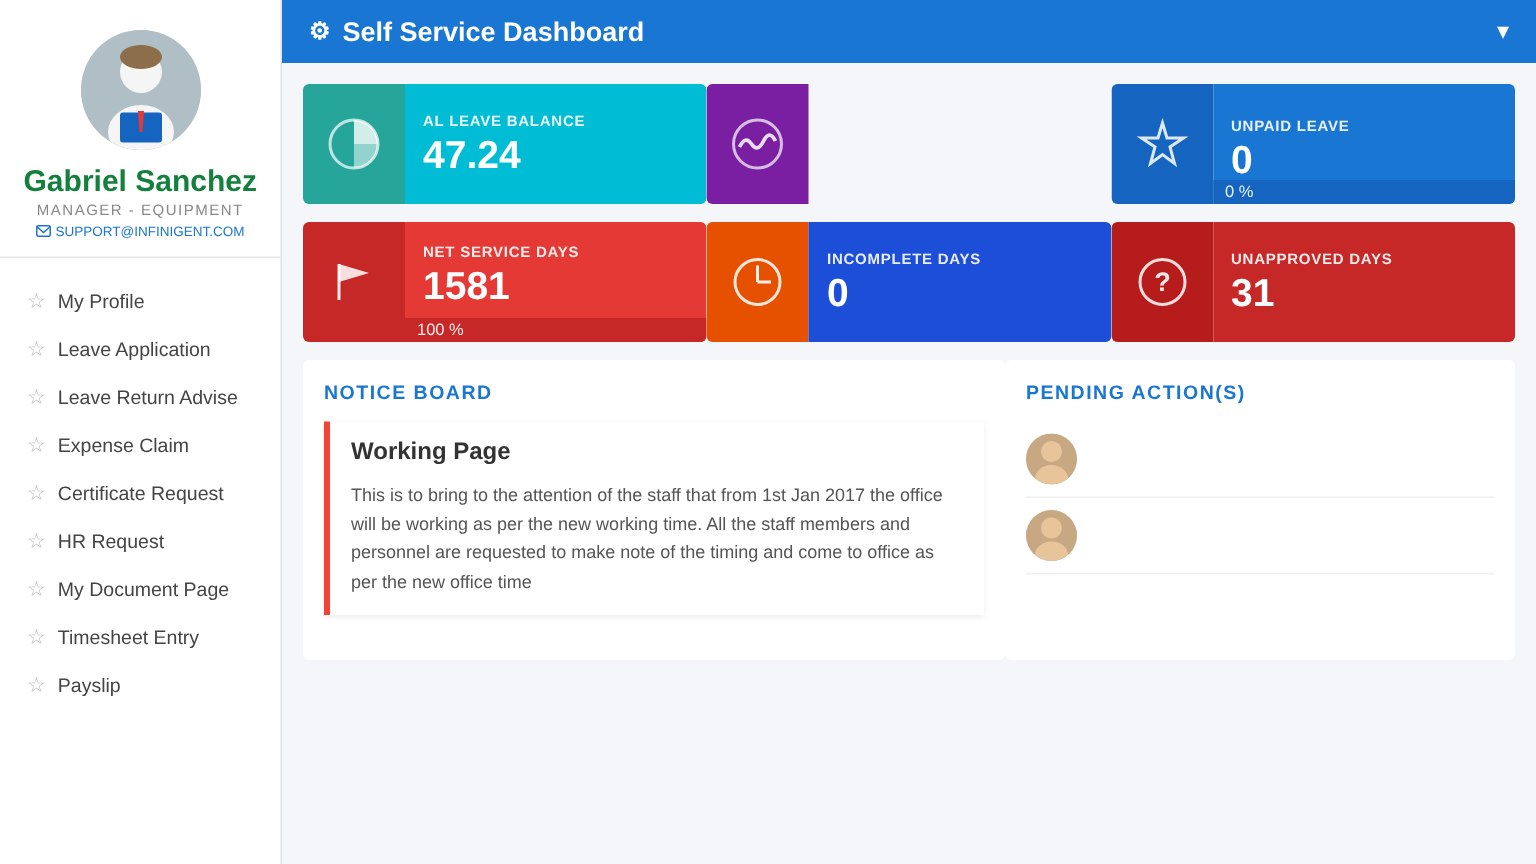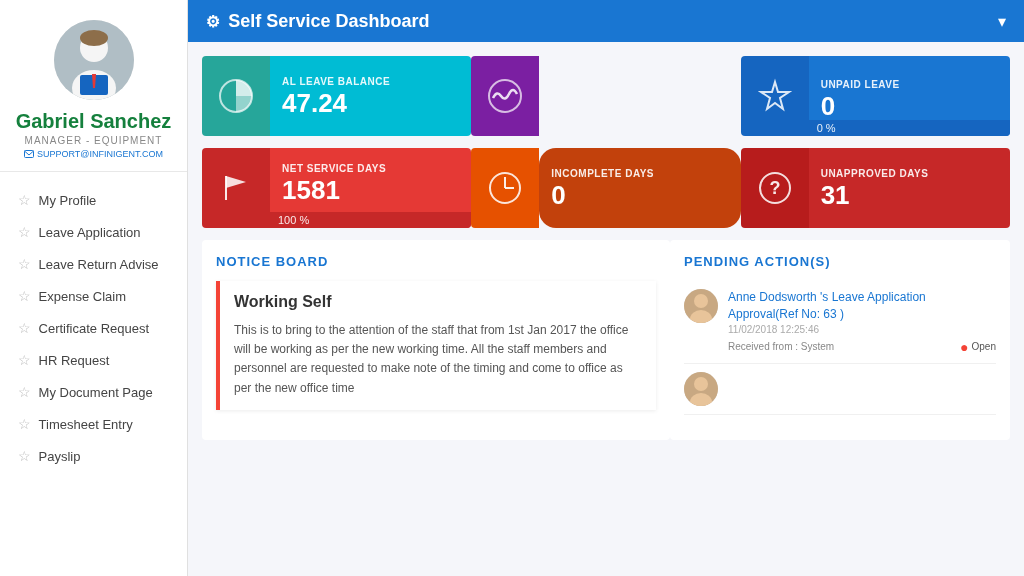--- a/index.html
+++ b/index.html
@@ -165,21 +165,21 @@
       font-size: 11px;
       color: rgba(255,255,255,0.9);
       padding: 2px 8px;
     }
 
     
     .card-red .stat-icon-area { background: #c62828; }
     .card-red .stat-info { background: #e53935; position: relative; }
 
     .card-orange .stat-icon-area { background: #e65100; }
-    .card-orange .stat-info { background: #c2410c; border-radius: 17px; }
+    .card-orange .stat-info { background: #1d4ed8; }
 
     .card-dark-red .stat-icon-area { background: #b71c1c; }
     .card-dark-red .stat-info { background: #c62828; }
 
     
     .bottom-row {
       display: flex;
     }
 
     
@@ -429,47 +429,36 @@
         </div>
       </div>
 
     </div>
 
     <div class="bottom-row">
 
       <div class="notice-board">
         <div class="section-title">NOTICE BOARD</div>
         <div class="notice-card">
-          <div class="notice-title">Working Self</div>
+          <div class="notice-title">Working Page</div>
           <div class="notice-body">This is to bring to the attention of the staff that from 1st Jan 2017 the office will be working as per the new working time. All the staff members and personnel are requested to make note of the timing and come to office as per the new office time</div>
         </div>
       </div>
 
       <div class="pending-panel">
         <div class="section-title">PENDING ACTION(S)</div>
 
         <div class="pending-item">
           <div class="pending-avatar">
             <svg viewBox="0 0 34 34" xmlns="http://www.w3.org/2000/svg">
               <rect width="34" height="34" fill="#c8a882"></rect>
               <circle cx="17" cy="12" r="7" fill="#e8c49a"></circle>
               <ellipse cx="17" cy="30" rx="11" ry="9" fill="#e8c49a"></ellipse>
             </svg>
           </div>
-          <div class="pending-info">
-            <div class="pending-name">Anne Dodsworth 's Leave Application Approval(Ref No: 63 )</div>
-            <div class="pending-date">11/02/2018 12:25:46</div>
-            <div style="display:flex; justify-content:space-between; align-items:center;">
-              <div class="pending-from">Received from : System</div>
-              <div class="pending-badge">
-                <span class="dot-open">●</span>
-                <span style="font-size:10px;color:#555;">Open</span>
-              </div>
-            </div>
-          </div>
         </div>
 
         <div class="pending-item">
           <div class="pending-avatar">
             <svg viewBox="0 0 34 34" xmlns="http://www.w3.org/2000/svg">
               <rect width="34" height="34" fill="#c8a882"></rect>
               <circle cx="17" cy="12" r="7" fill="#e8c49a"></circle>
               <ellipse cx="17" cy="30" rx="11" ry="9" fill="#e8c49a"></ellipse>
             </svg>
           </div>

